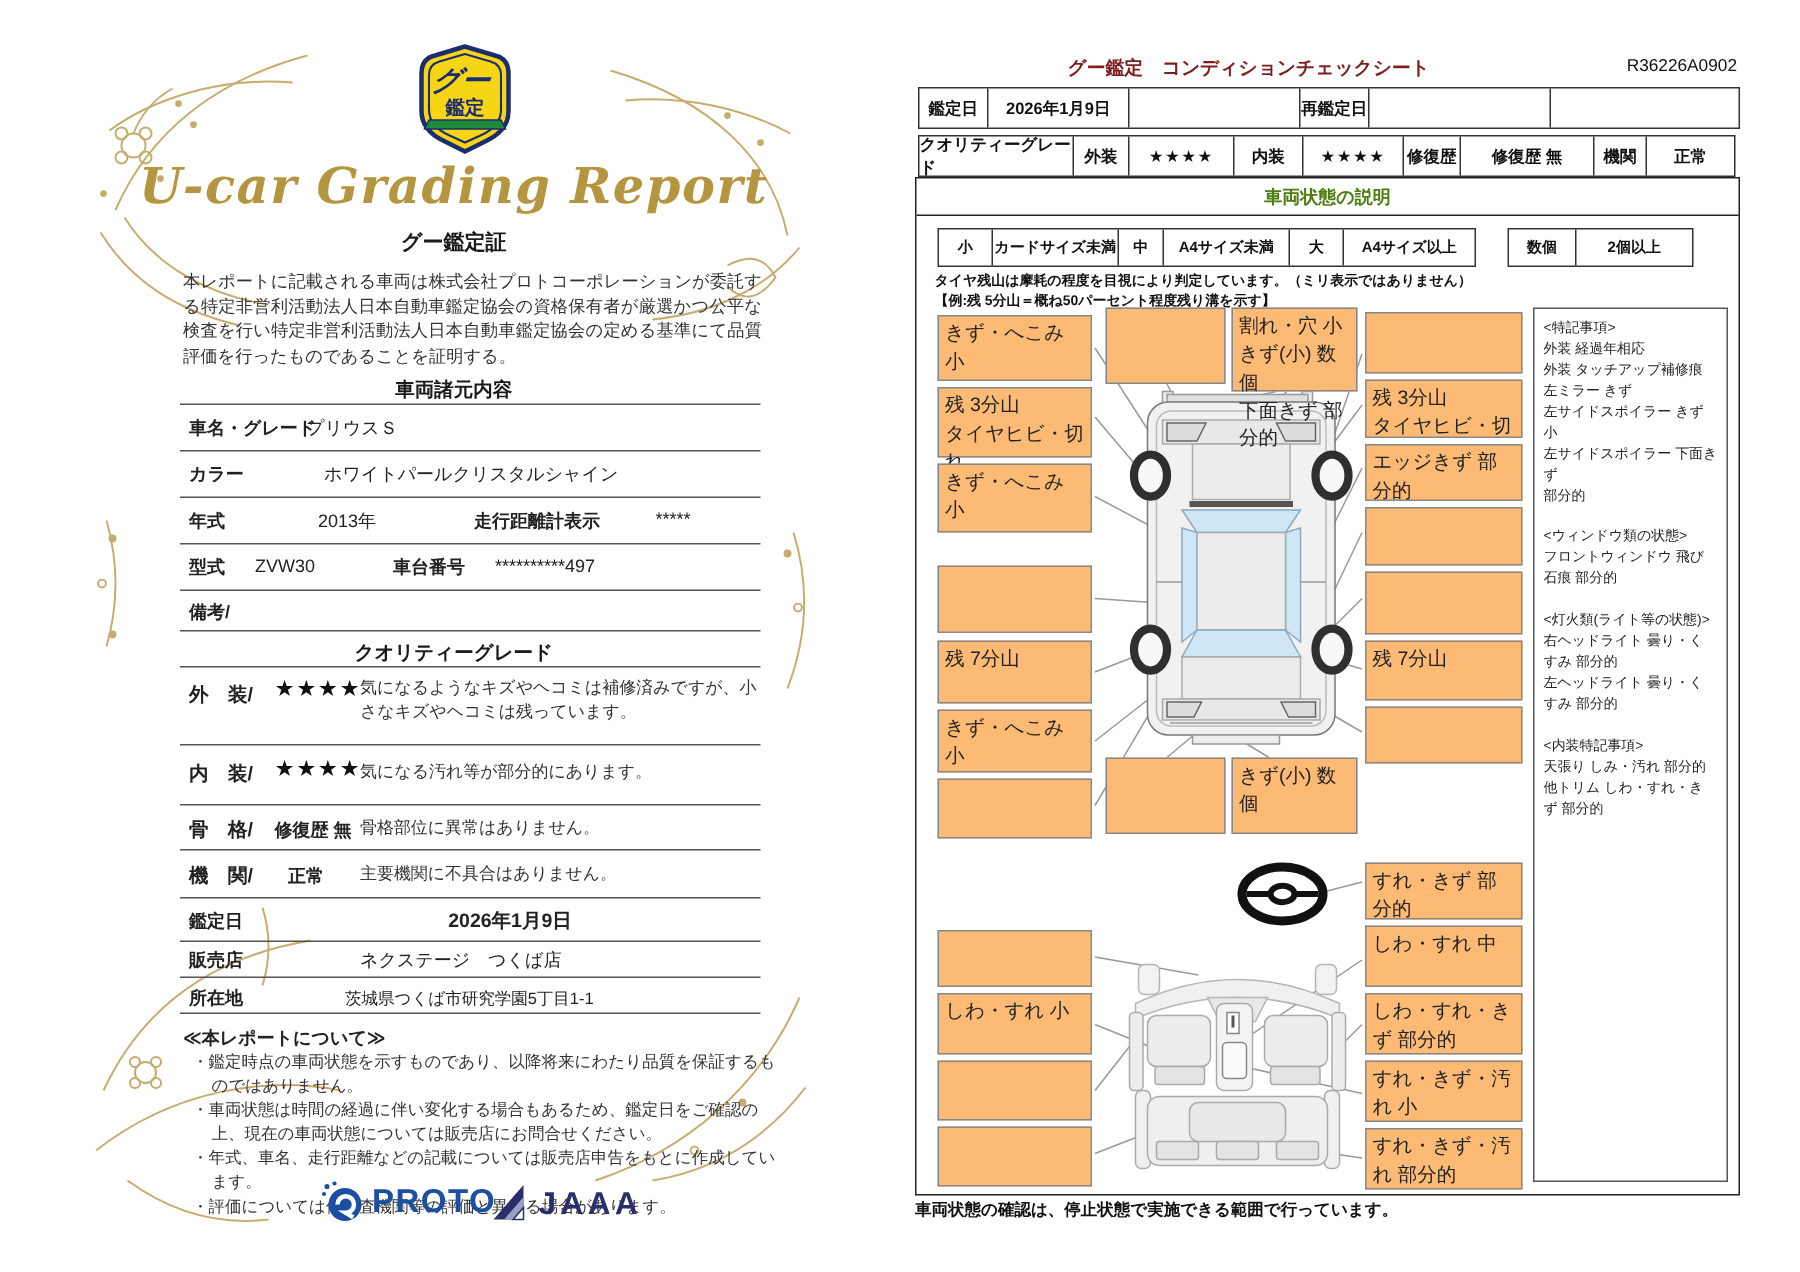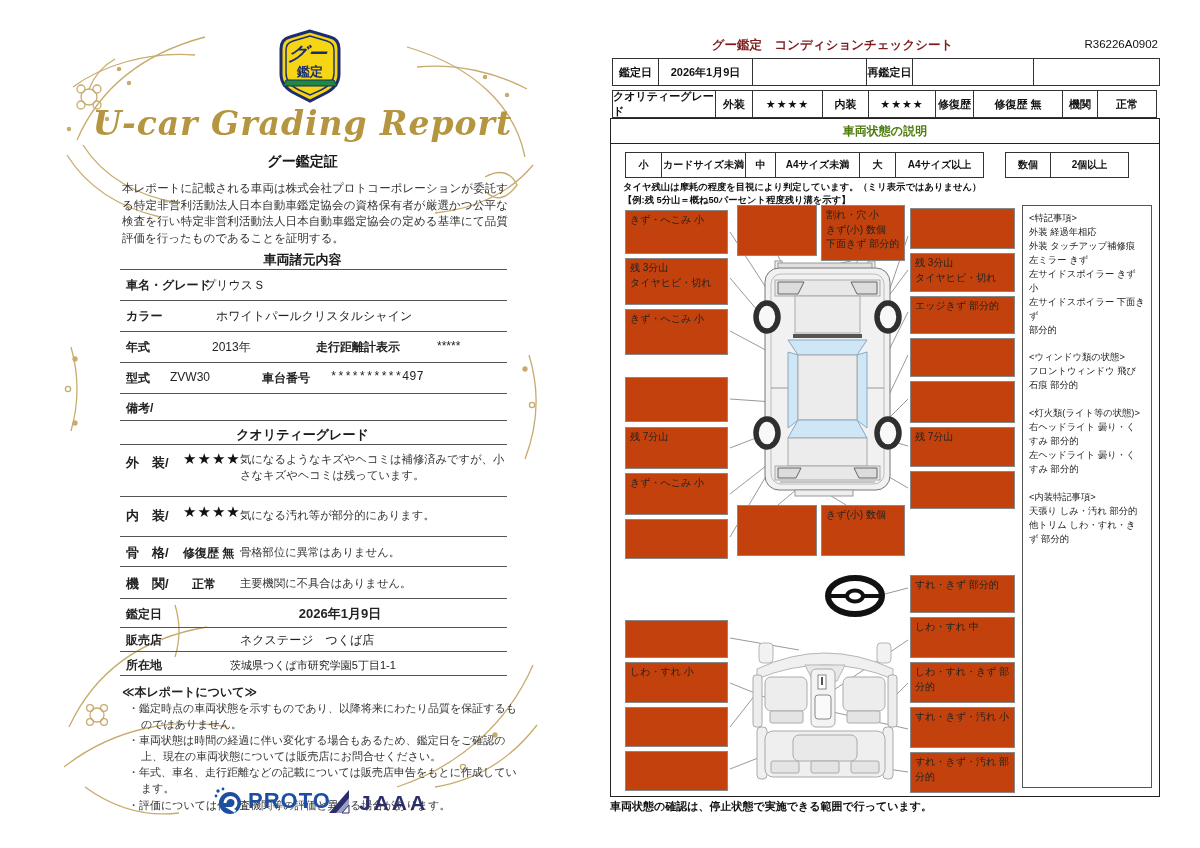--- a/index.html
+++ b/index.html
@@ -29,21 +29,21 @@
          font-size:11px;font-weight:600;color:#111;box-sizing:border-box;}
   .tcell:last-child{border-right:none;}
   .mainbox{border:1.5px solid #222;background:#fff;}
   .mainbox-head{border-bottom:1px solid #222;display:flex;align-items:center;justify-content:center;
                 font-size:12px;font-weight:bold;color:#4d7c0f;}
   .legend{display:flex;border:1px solid #333;background:#fff;}
   .lcell{border-right:1px solid #333;display:flex;align-items:center;justify-content:center;
          font-size:10px;font-weight:bold;color:#111;box-sizing:border-box;}
   .lcell:last-child{border-right:none;}
   .tirenote{font-size:9.3px;font-weight:bold;line-height:1.4;color:#111;white-space:pre-line;}
-  .dbox{position:absolute;border:1px solid #888;background:#c2410c;font-size:10px;line-height:1.45;
+  .dbox{position:absolute;border:1px solid #888;background:#fdba74;font-size:13px;line-height:1.45;
         padding:2px 4px;color:#222;white-space:pre-line;box-sizing:border-box;}
   .notes-panel{position:absolute;border:1px solid #555;background:#fff;font-size:9.3px;line-height:1.5;
         padding:6px 6px;color:#222;white-space:pre-line;box-sizing:border-box;}
   .footnote{font-size:11px;font-weight:bold;color:#111;}
   svg{display:block;}
 </style>
 </head>
 <body>
 
 <div id="page">
@@ -118,21 +118,21 @@
   <div class="abs val" style="left:204px;top:277px;">プリウスＳ</div>
   <div class="abs lbl" style="left:126px;top:308px;">カラー</div>
   <div class="abs val" style="left:216px;top:308px;">ホワイトパールクリスタルシャイン</div>
   <div class="abs lbl" style="left:126px;top:339px;">年式</div>
   <div class="abs val" style="left:212px;top:339px;">2013年</div>
   <div class="abs lbl" style="left:316px;top:339px;">走行距離計表示</div>
   <div class="abs val" style="left:437px;top:339px;">*****</div>
   <div class="abs lbl" style="left:126px;top:370px;">型式</div>
   <div class="abs val" style="left:170px;top:370px;">ZVW30</div>
   <div class="abs lbl" style="left:262px;top:370px;">車台番号</div>
-  <div class="abs val" style="left:330px;top:370px;font-family:Liberation Mono, monospace;">**********497</div>
+  <div class="abs val" style="left:330px;top:370px;">**********497</div>
   <div class="abs lbl" style="left:126px;top:400px;">備考/</div>
 
   <div class="abs sec-head" style="left:60px;top:426px;width:485px;">クオリティーグレード</div>
 
   <div class="hline" style="top:444px;"></div>
   <div class="hline" style="top:496px;"></div>
   <div class="hline" style="top:536px;"></div>
   <div class="hline" style="top:566px;"></div>
   <div class="hline" style="top:598px;"></div>
   <div class="hline" style="top:627px;"></div>

